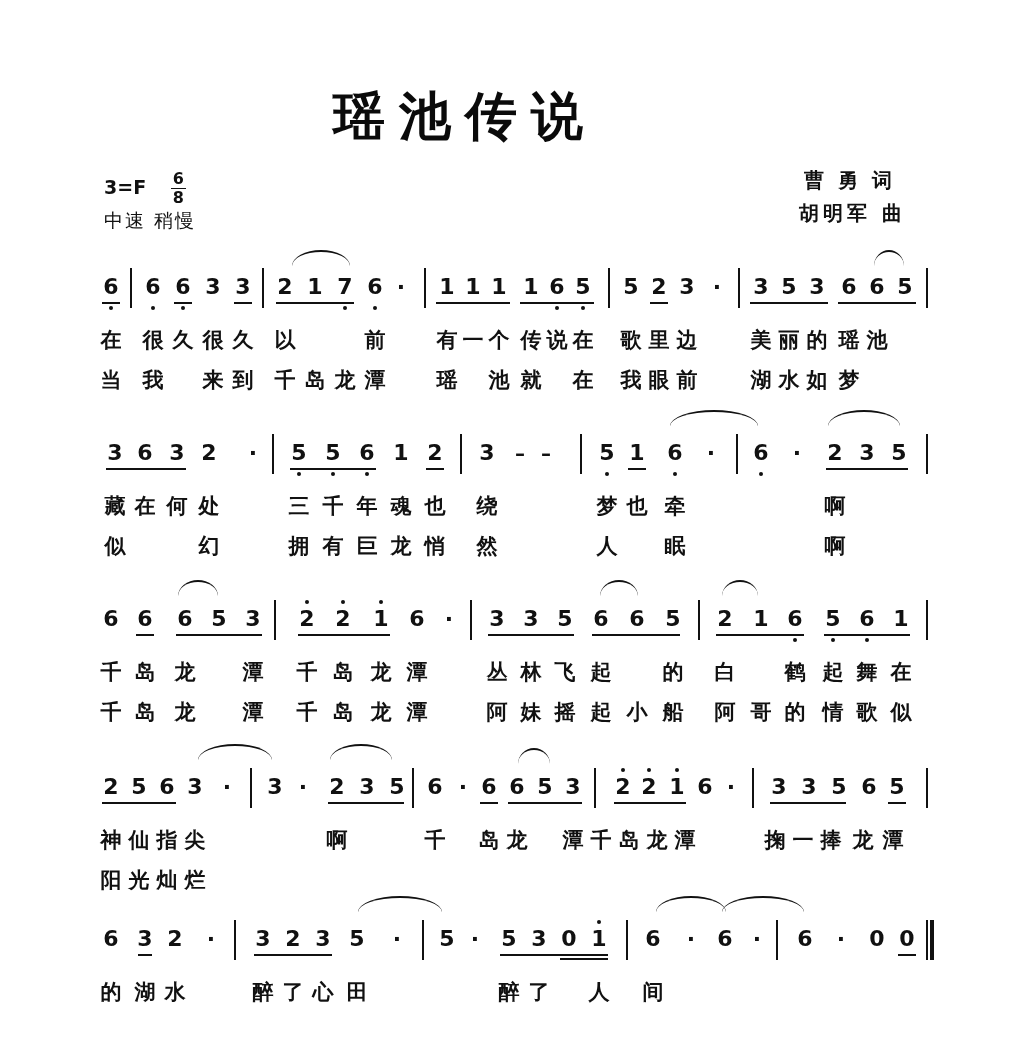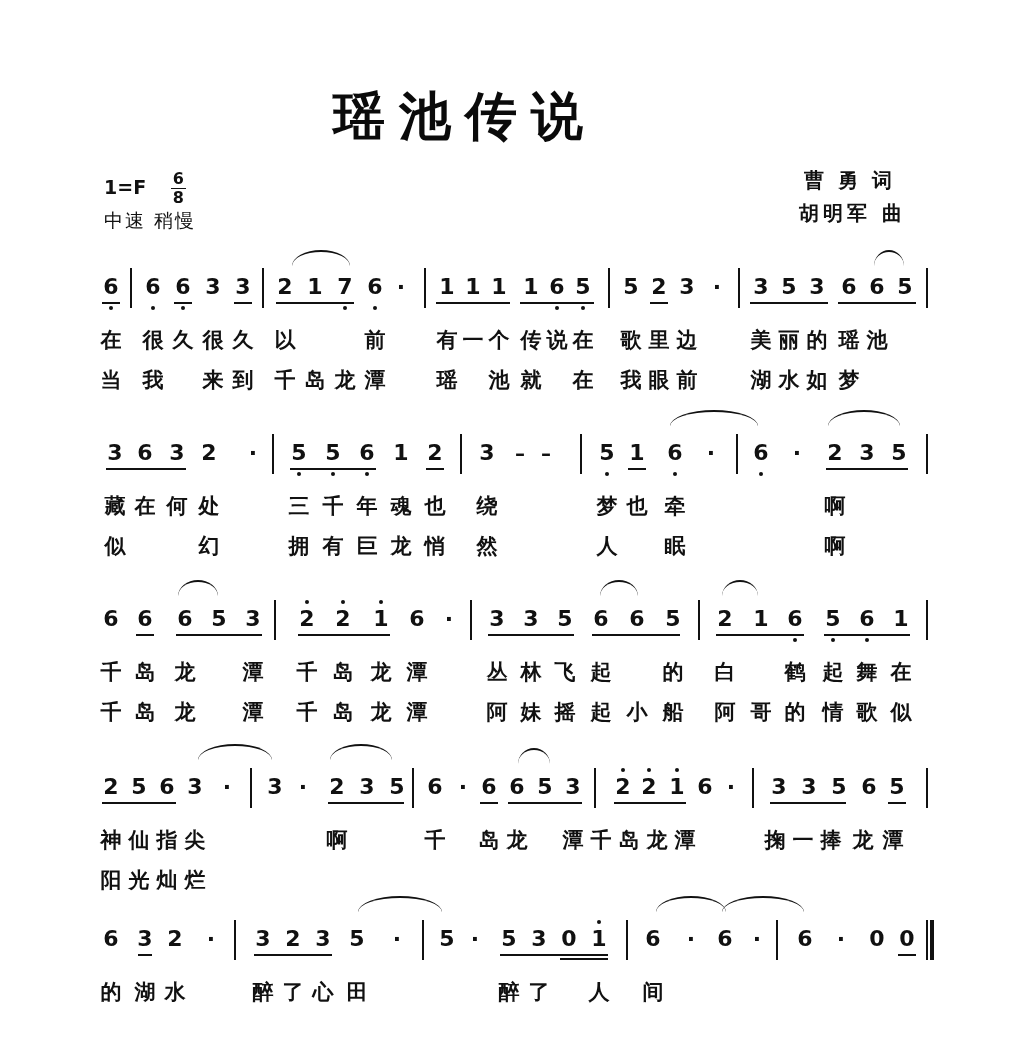--- a/index.html
+++ b/index.html
@@ -37,21 +37,21 @@
   .slur { position: absolute; border-top: 2px solid #111; border-radius: 50% 50% 0 0 / 100% 100% 0 0; height: 14px; }
   .lyric { position: relative; height: 40px; font-size: 21px; letter-spacing: 0; }
   .lyric span { position: absolute; top: 4px; width: 28px; text-align: center; font-weight: bold; }
 </style>
 </head>
 <body>
 
 <div class="title">瑶池传说</div>
 
 <div class="meta key">
-  <span>1=F</span>
+  <span>3=F</span>
   <span class="frac">
     <span class="num">6</span>
     <span class="den">8</span>
   </span>
 </div>
 <div class="meta tempo">中速  稍慢</div>
 <div class="meta lyricist">曹勇词</div>
 <div class="meta composer">胡明军 曲</div>
 
 <div class="system" style="top:262px">

